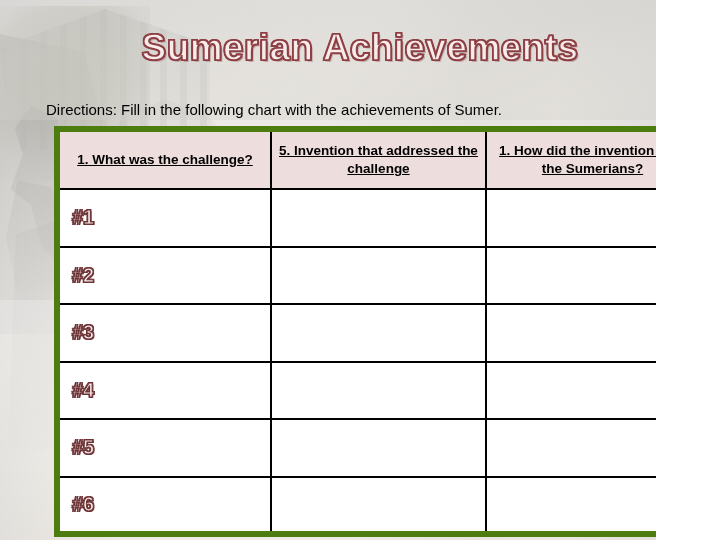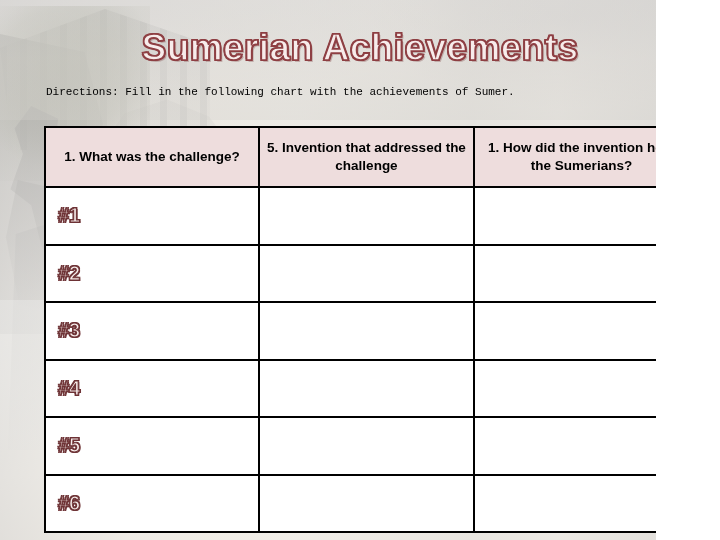--- a/index.html
+++ b/index.html
@@ -145,40 +145,40 @@
       -1px  1px 0 #8e3f43,
        1px  1px 0 #8e3f43,
        2px  2px 0 rgba(120,58,60,0.30);
     white-space: nowrap;
   }
 
   
   #directions {
     position: absolute;
     left: 46px;
-    top: 86px;
+    top: 102px;
     width: 640px;
-    font-size: 11px;
+    font-size: 15px;
     color: #000000;
     line-height: 1.1;
     white-space: nowrap;
-    font-family: Liberation Mono, monospace;
   }
 
   
   #chart {
     position: absolute;
-    left: 44px;
+    left: 54px;
     top: 126px;
     width: 644px;
     height: 407px;
-    border: 2px solid #4d7c0f;
+    border: 6px solid #4d7c0f;
     border-collapse: collapse;
     table-layout: fixed;
     background: #ffffff;
+    text-decoration: underline;
   }
   #chart col.c1 { width: 214px; }
   #chart col.c2 { width: 215px; }
   #chart col.c3 { width: 215px; }
 
   #chart th,
   #chart td {
     border: 2px solid #000000;
     padding: 0;
     margin: 0;

